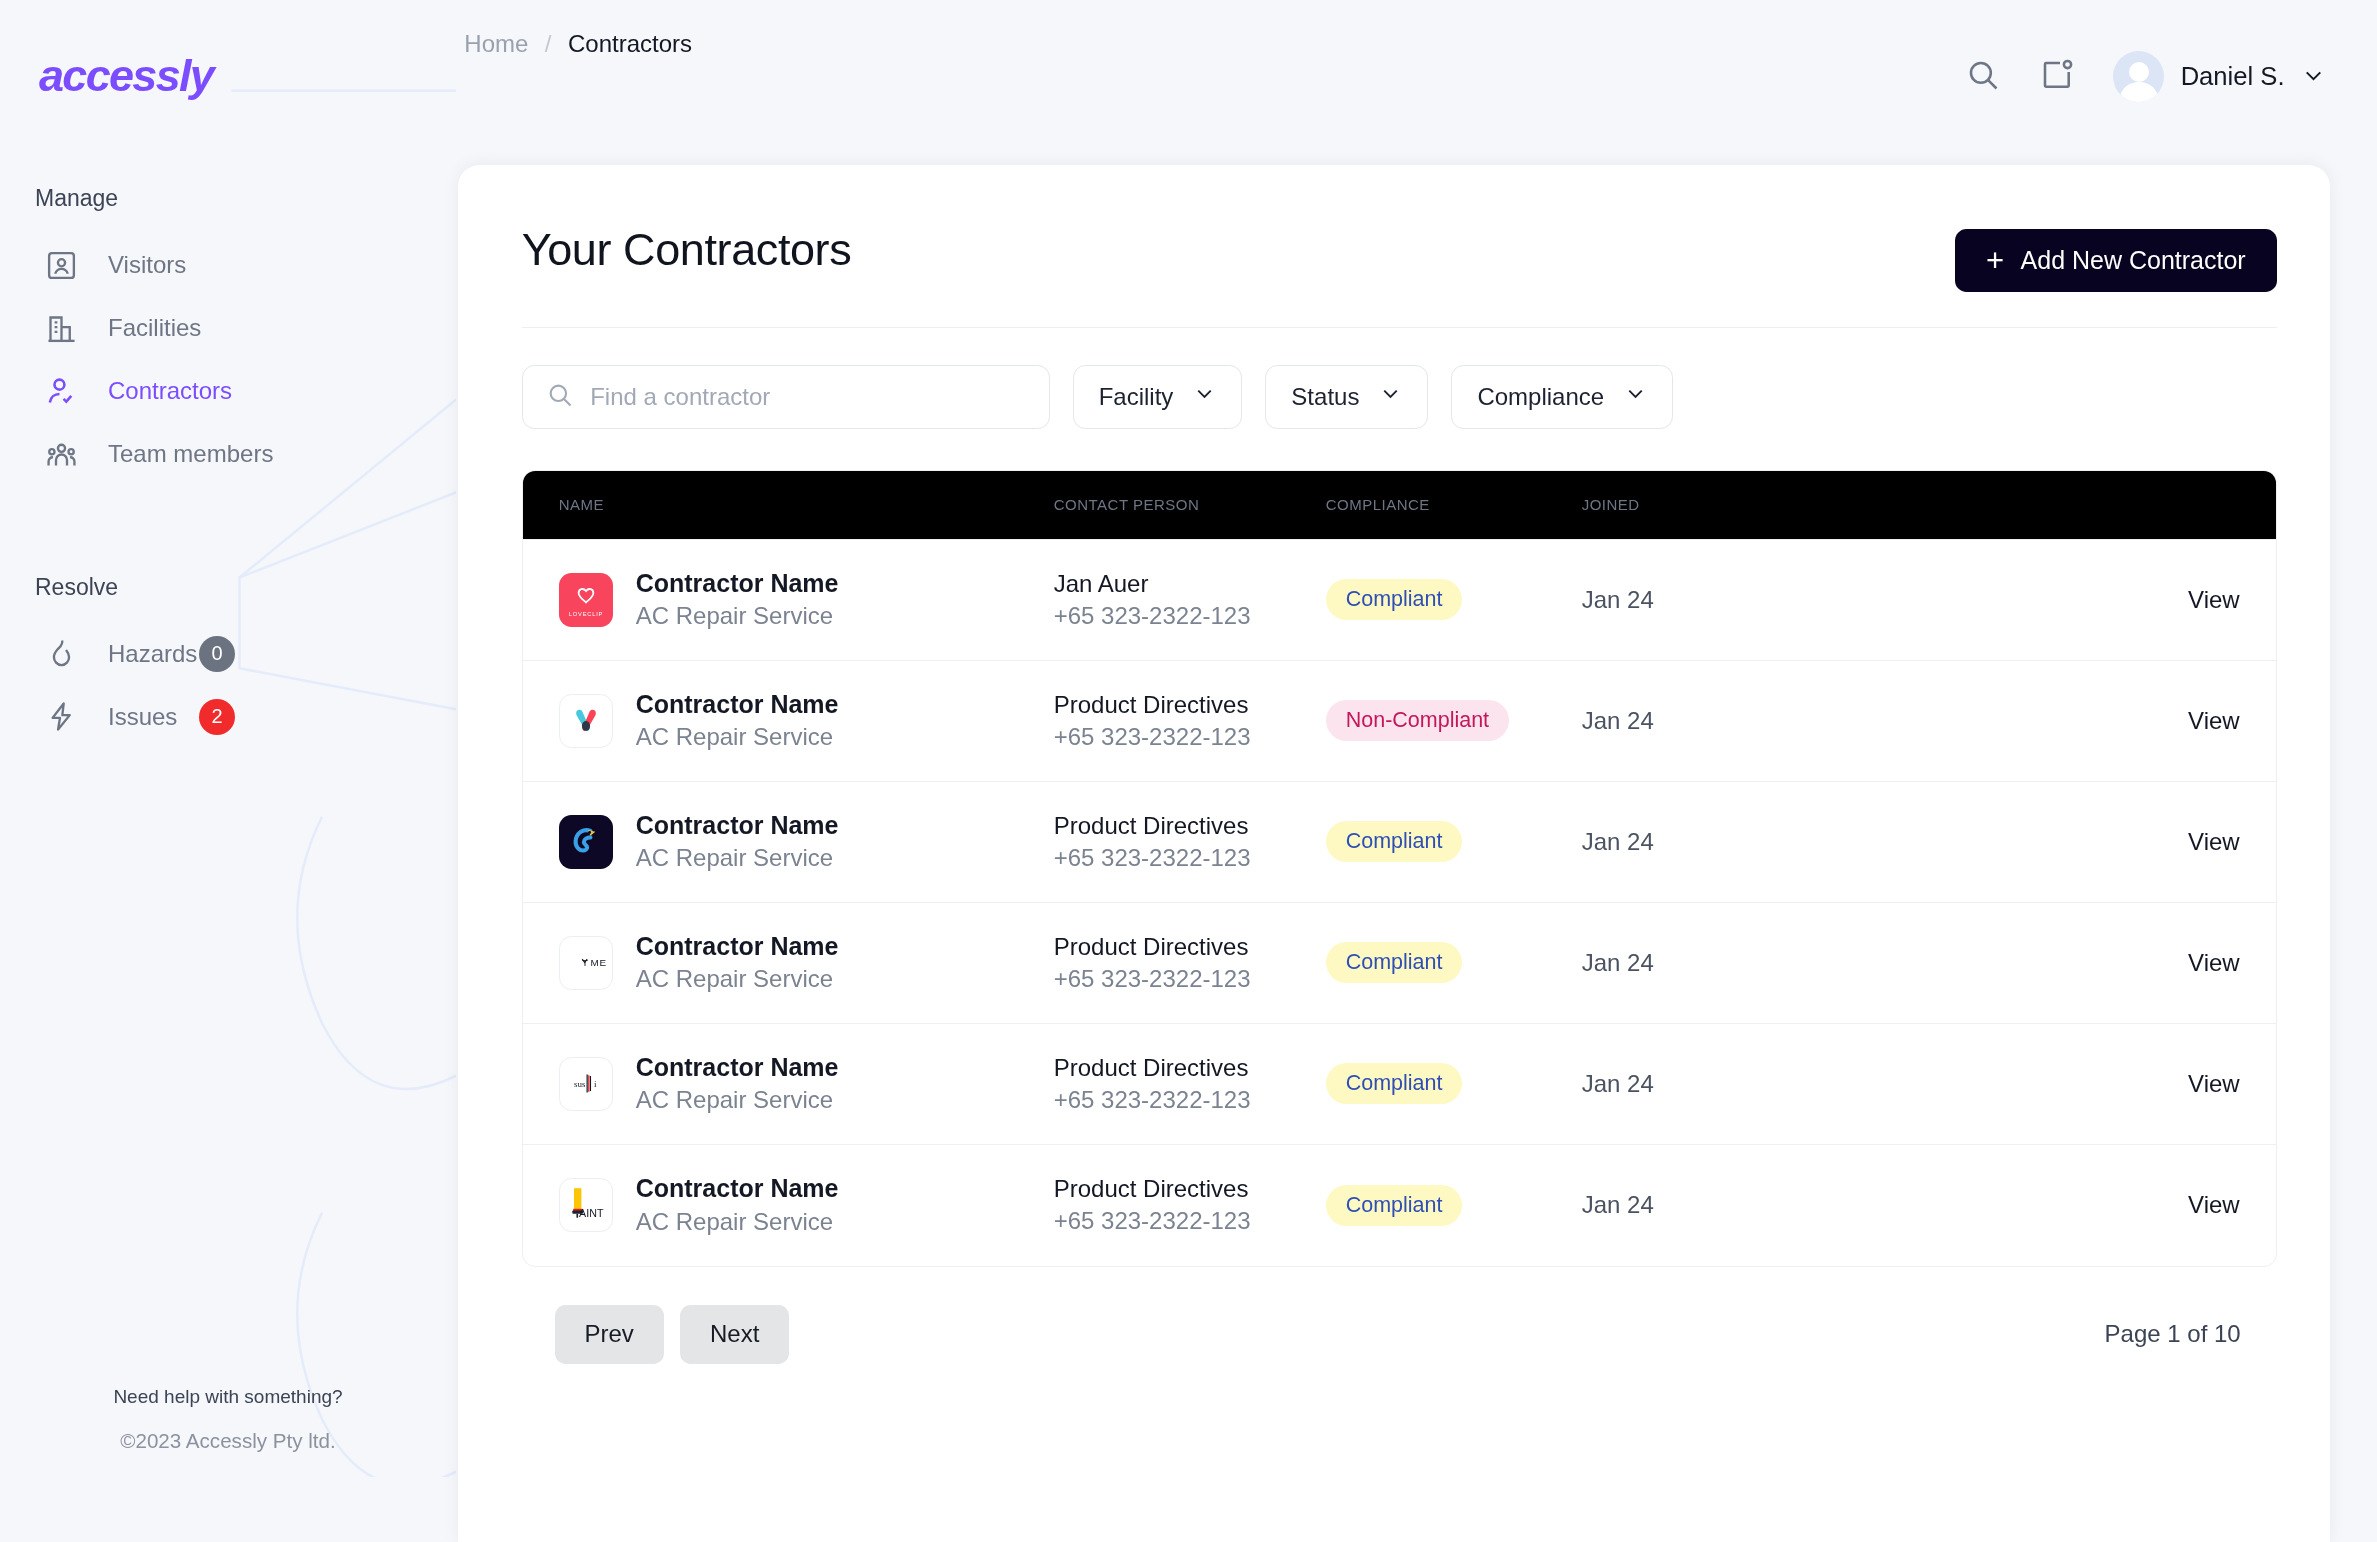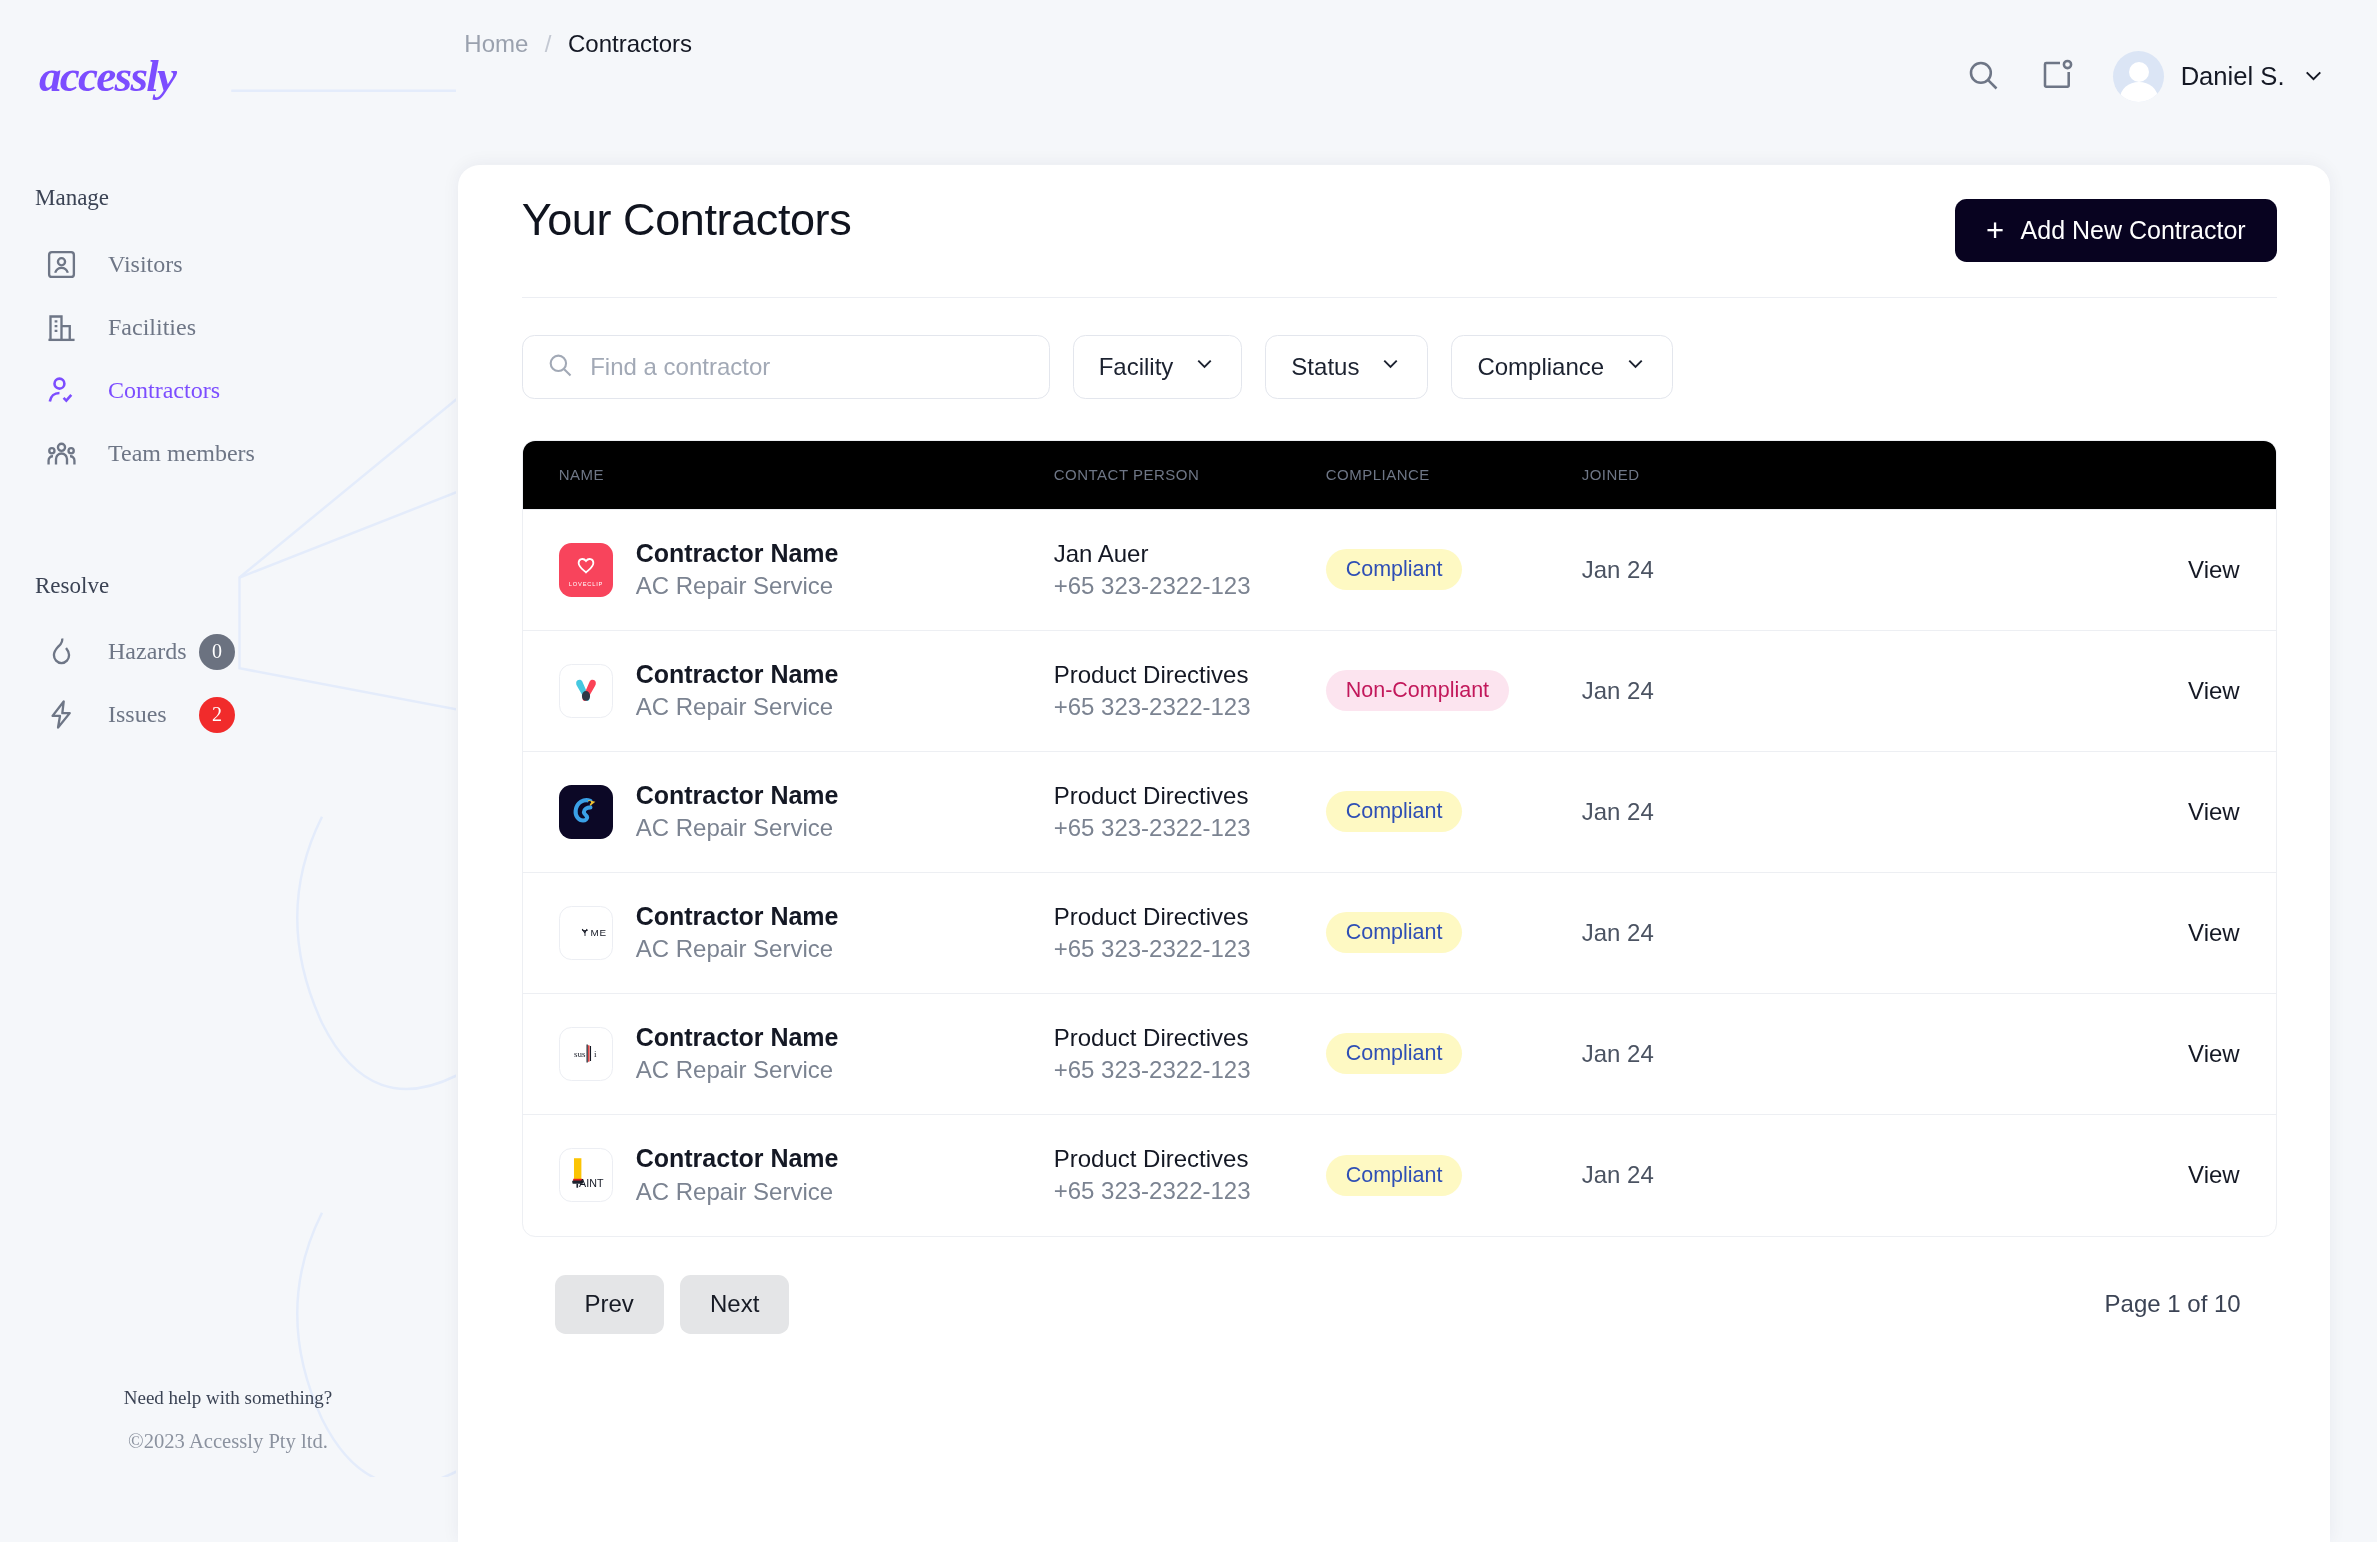--- a/index.html
+++ b/index.html
@@ -11,21 +11,20 @@
   }
   .app { position: relative; width: 2377px; height: 1542px; display: flex; }
 
   
   .sidebar {
     position: relative;
     width: 456px; height: 1542px;
     background: #f5f7fa;
     flex: 0 0 456px;
     overflow: hidden;
-    font-family: Liberation Serif, serif;
   }
   .wm {
     position: absolute; left: 223px; top: 74px;
     width: 528px; height: 1403px;
     pointer-events: none; z-index: 0;
   }
   .sb-inner { position: relative; z-index: 2; }
   .logo {
     margin: 50px 0 0 39px;
     font-size: 45px; font-weight: 700; font-style: italic;
@@ -100,21 +99,21 @@
   }
   .uname { font-size: 25.6px; color: #141824; font-weight: 500; }
 
   
   .card {
     position: absolute; left: 1.7px; top: 165px;
     width: 1872px; min-height: 1377px;
     background: #fff;
     border-radius: 21.5px 21.5px 0 0;
     box-shadow: 0 -0.8px 18px rgba(28,38,66,.06);
-    padding: 29px 53px 0 64px;
+    padding: 59px 53px 0 64px;
   }
   .card-head { display: flex; align-items: flex-start; justify-content: space-between; }
   .page-title { font-size: 45px; color: #10141f; font-weight: 400; letter-spacing: -0.4px; }
   .add-btn {
     background: #080320; color: #fff;
     height: 63px; padding: 0 31px; border-radius: 11.6px;
     display: flex; align-items: center; gap: 16.5px;
     font-size: 25px; border: none; cursor: pointer;
     margin-top: 5px;
   }

